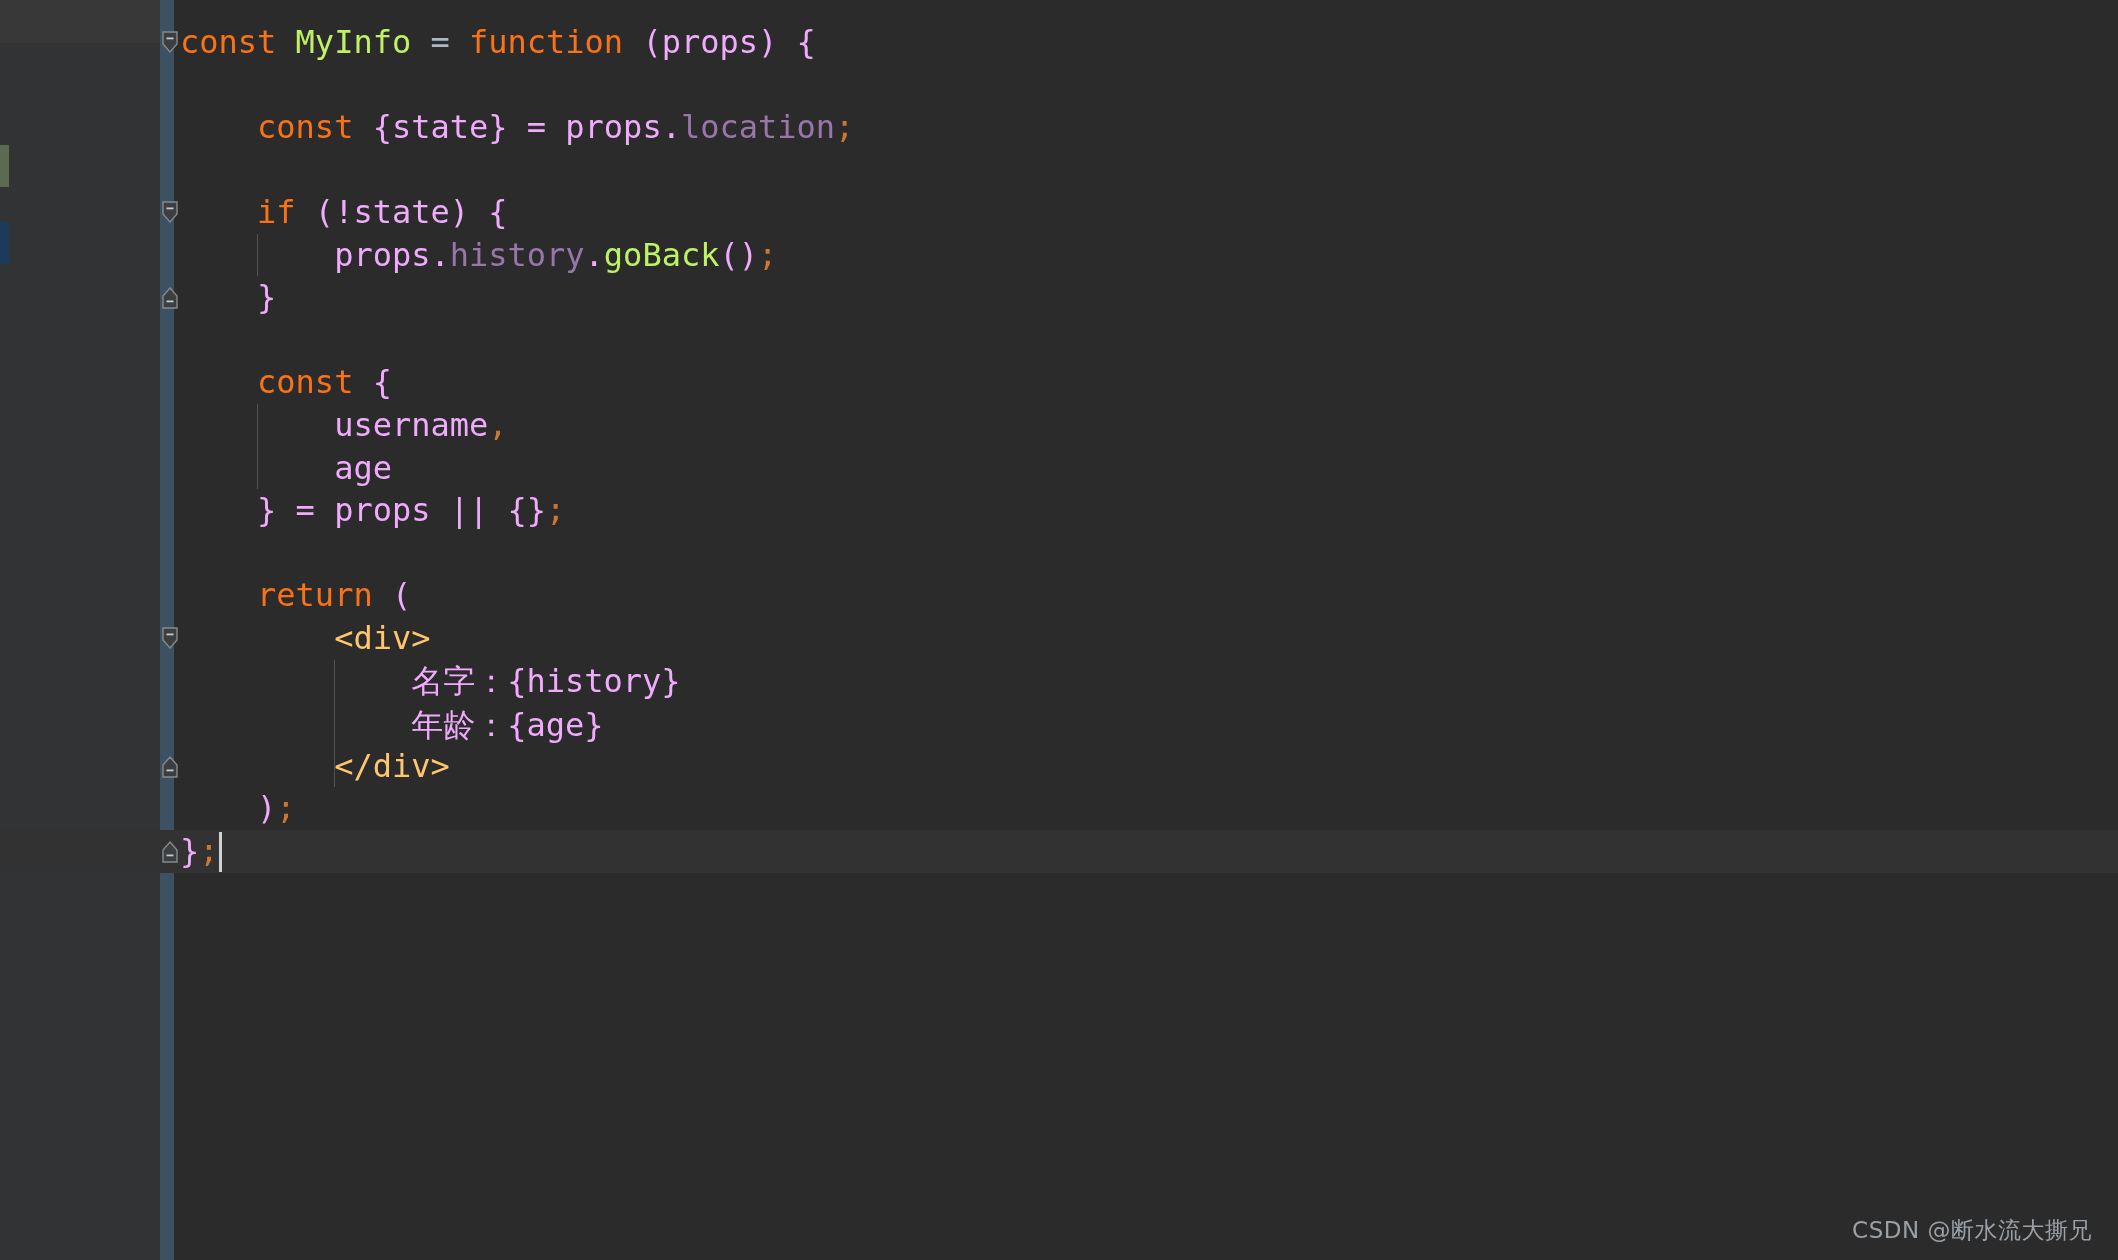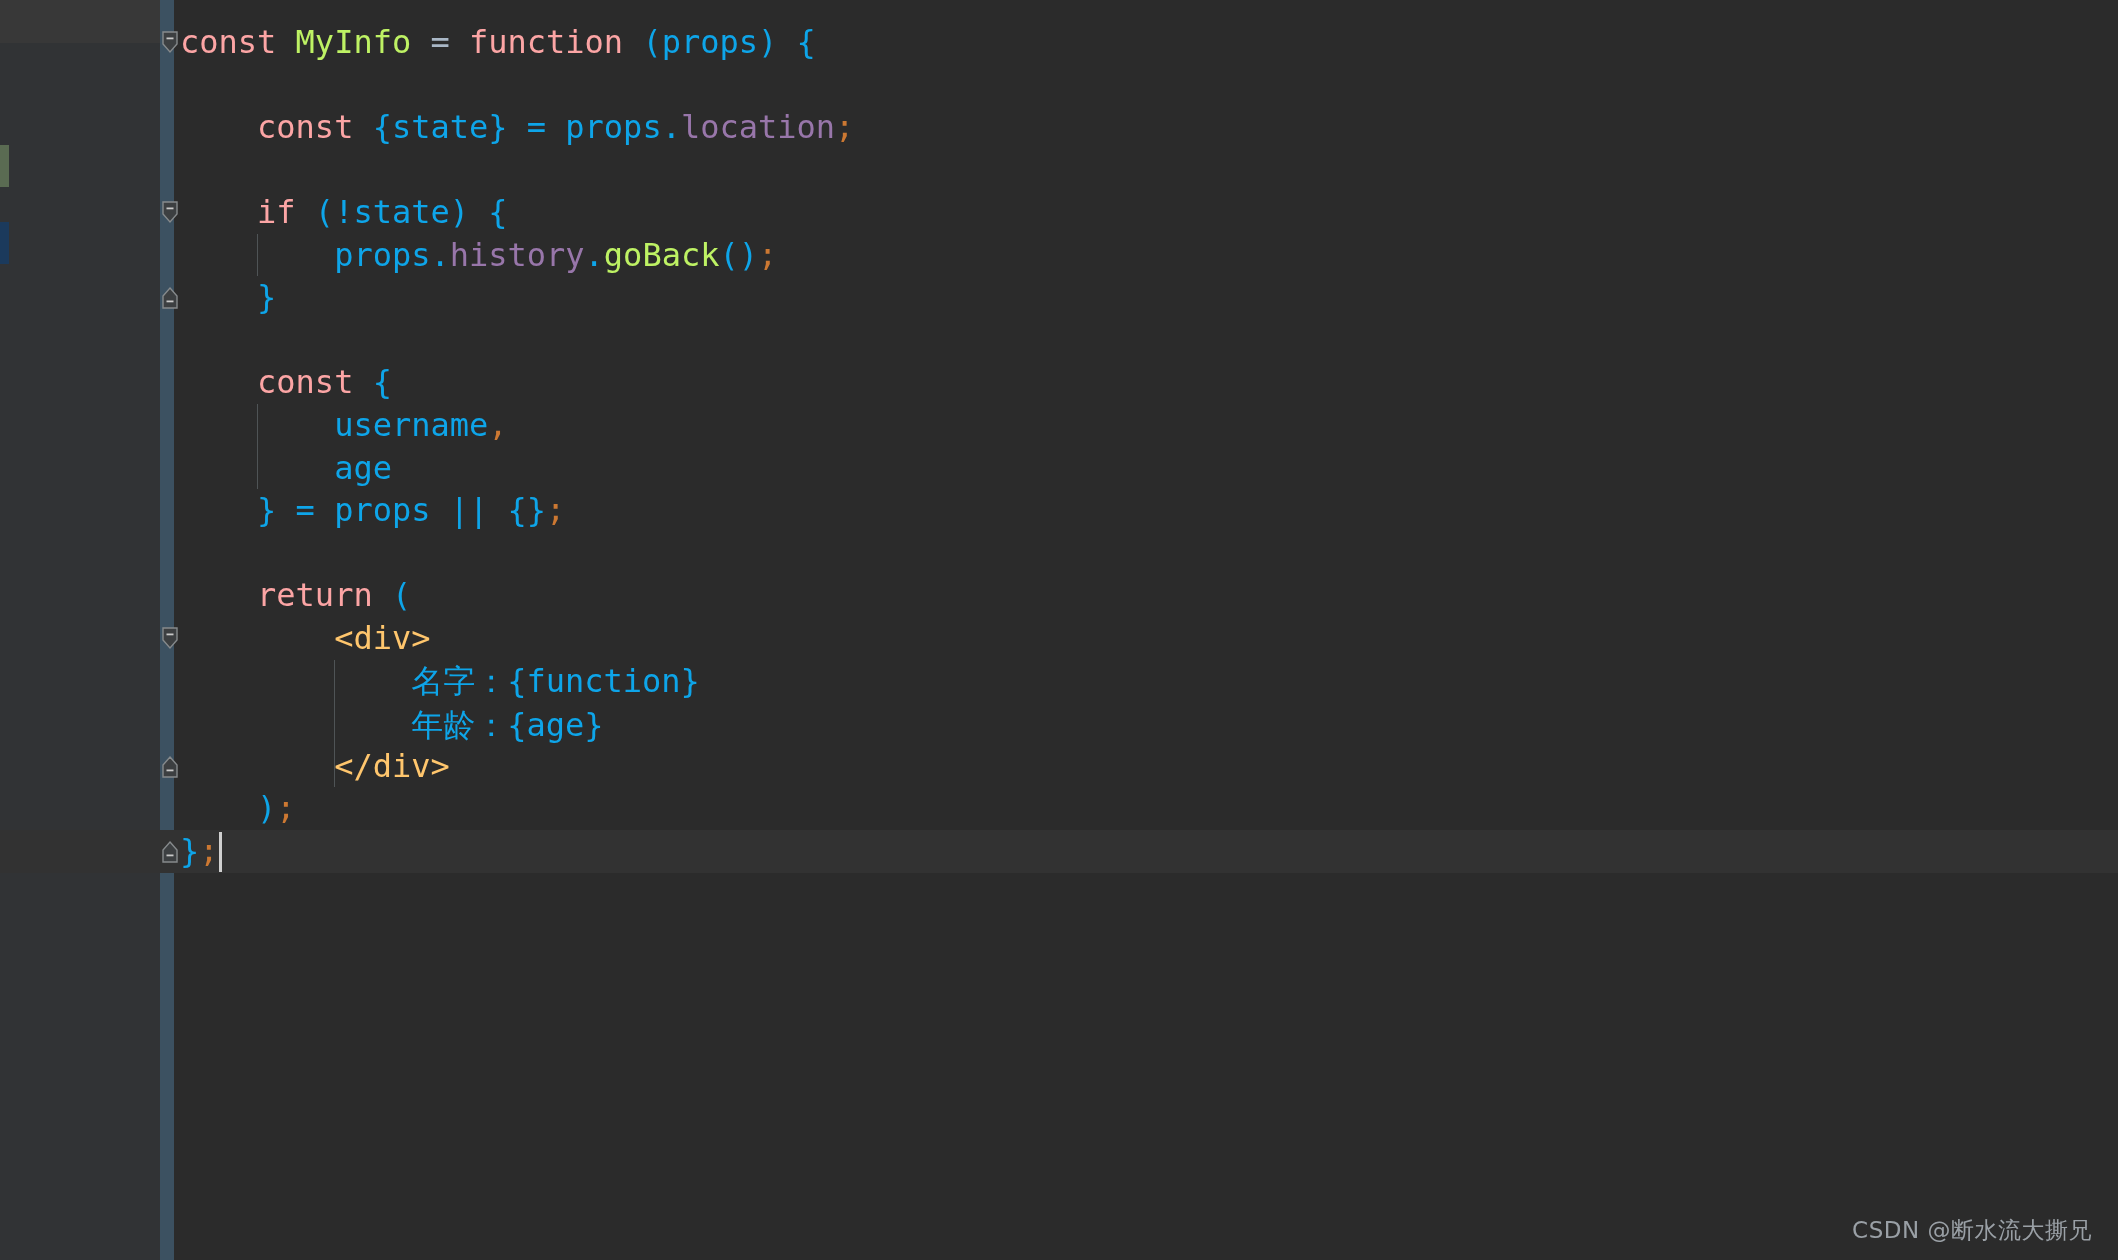--- a/index.html
+++ b/index.html
@@ -112,24 +112,24 @@
 
   
   .indent-guide {
     position: absolute;
     width: 1px;
     background: #4f5456;
     z-index: 2;
   }
 
   
-  .kw   { color: #fca5a5; }   
+  .kw   { color: #f97316; }   
   .fn   { color: #bef264; }   
   .prop { color: #9876aa; }   
-  .pl   { color: #0ea5e9; text-align: center; }   
+  .pl   { color: #f0abfc; text-align: center; }   
   .op   { color: #a9b7c6; }   
   .semi { color: #cc7832; }   
   .tag  { color: #ffc66d; }   
 
   
   .caret {
     position: absolute;
     width: 3px;
     height: 40px;
     background: #d0d0d0;
@@ -245,21 +245,21 @@
         <div class="line" style="top: 233.6px; z-index: 3;"><span class="txt"><span class="pl">        props.</span><span class="prop">history</span><span class="pl">.</span><span class="fn">goBack</span><span class="pl">()</span><span class="semi">;</span></span></div>
         <div class="line" style="top: 276.2px; z-index: 3;"><span class="txt"><span class="pl">    }</span></span></div>
         <div class="line" style="top: 318.8px; z-index: 3;"><span class="txt"></span></div>
         <div class="line" style="top: 361.4px; z-index: 3;"><span class="txt"><span class="pl">    </span><span class="kw">const</span><span class="pl"> {</span></span></div>
         <div class="line" style="top: 404px; z-index: 3;"><span class="txt"><span class="pl">        username</span><span class="semi">,</span></span></div>
         <div class="line" style="top: 446.6px; z-index: 3;"><span class="txt"><span class="pl">        age</span></span></div>
         <div class="line" style="top: 489.2px; z-index: 3;"><span class="txt"><span class="pl">    } = props || {}</span><span class="semi">;</span></span></div>
         <div class="line" style="top: 531.8px; z-index: 3;"><span class="txt"></span></div>
         <div class="line" style="top: 574.4px; z-index: 3;"><span class="txt"><span class="pl">    </span><span class="kw">return</span><span class="pl"> (</span></span></div>
         <div class="line" style="top: 617px; z-index: 3;"><span class="txt"><span class="pl">        </span><span class="tag">&lt;div&gt;</span></span></div>
-        <div class="line" style="top: 659.6px; z-index: 3;"><span class="txt"><span class="pl">            名字：{function}</span></span></div>
+        <div class="line" style="top: 659.6px; z-index: 3;"><span class="txt"><span class="pl">            名字：{history}</span></span></div>
         <div class="line" style="top: 704px; z-index: 3;"><span class="txt"><span class="pl">            年龄：{age}</span></span></div>
         <div class="line" style="top: 744.8px; z-index: 3;"><span class="txt"><span class="pl">        </span><span class="tag">&lt;/div&gt;</span></span></div>
         <div class="line" style="top: 787.4px; z-index: 3;"><span class="txt"><span class="pl">    )</span><span class="semi">;</span></span></div>
         <div class="line" style="top: 830px; z-index: 3;"><span class="txt"><span class="pl">}</span><span class="semi">;</span></span></div>
         <div class="line" style="top: 872.6px; z-index: 3;"><span class="txt"></span></div>
       </div>
     <div class="caret" id="caret" style="left: 44.5px; top: 832px;"></div>
   </div>
 
   <div class="watermark">CSDN @断水流大撕兄</div>

